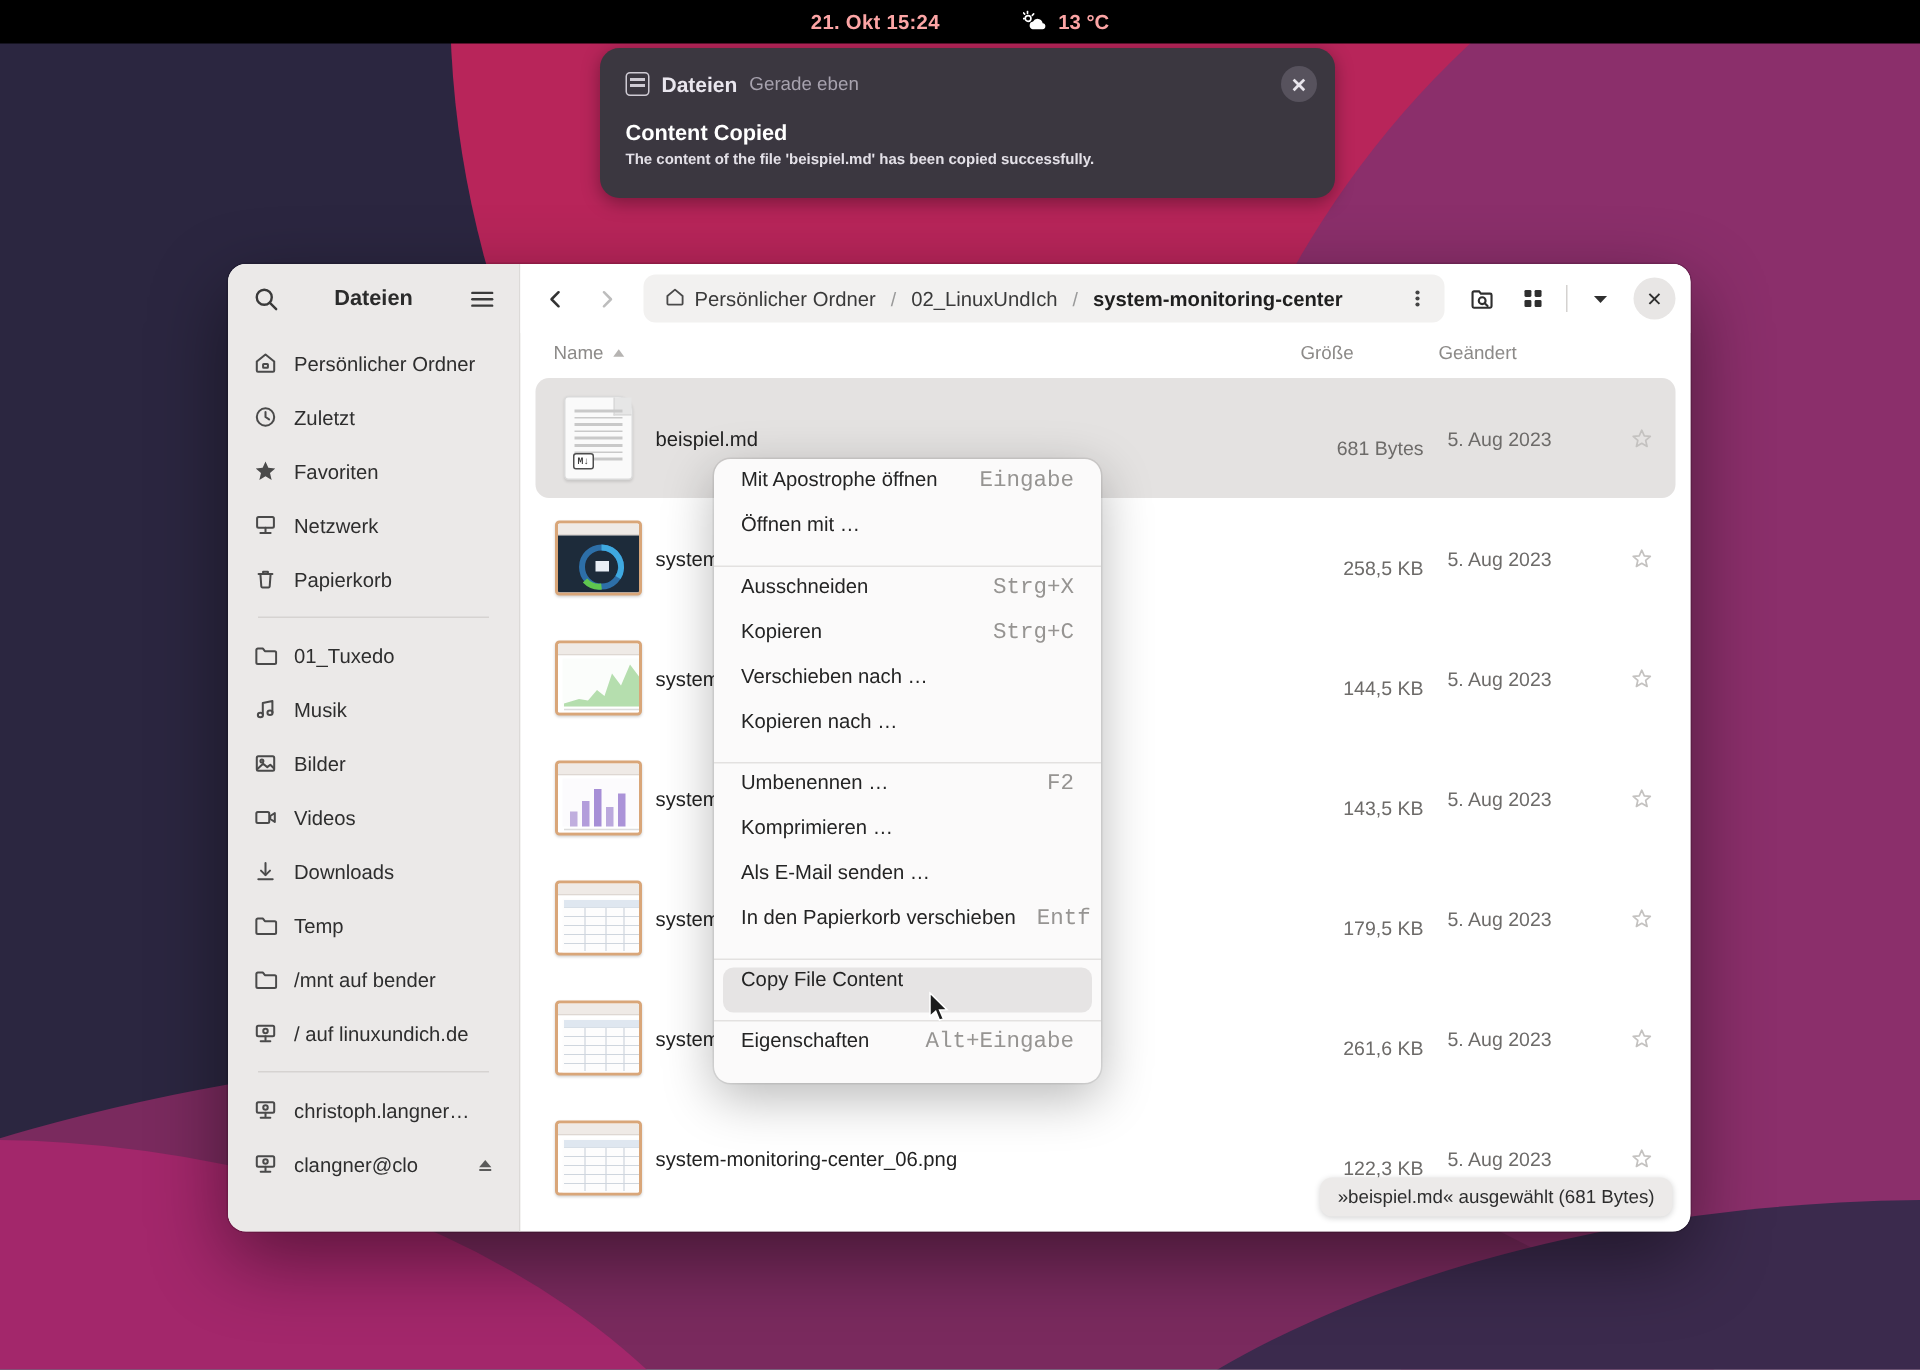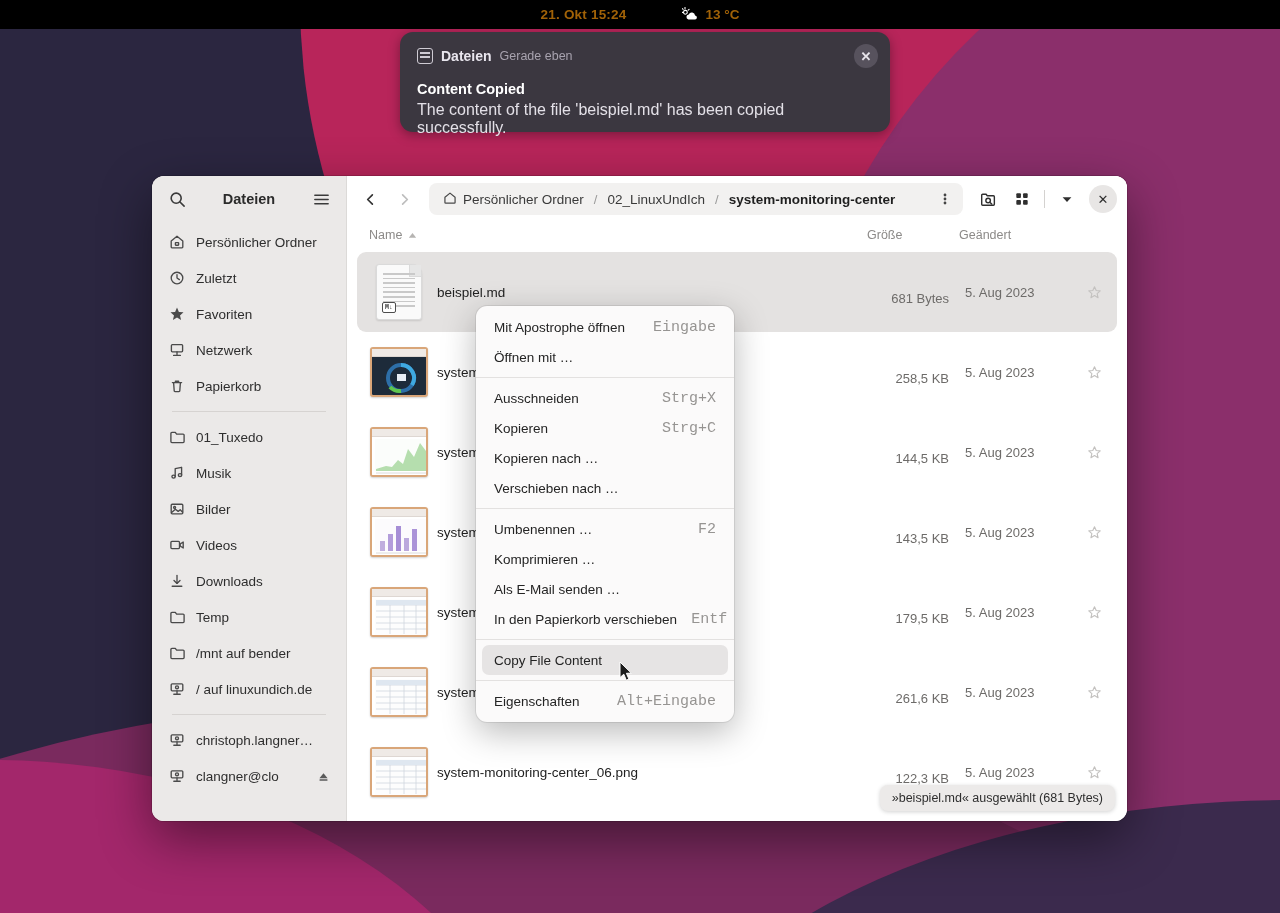--- a/index.html
+++ b/index.html
@@ -42,21 +42,21 @@
     left: 640px; top: 800px;
     background: #3b2a4d;
     border-radius: 50%;
   }
 
   
   #top-panel {
     position: absolute; left: 0; top: 0;
     width: 1280px; height: 29px;
     background: #000;
-    color: #a16207;
+    color: #fca5a5;
     display: flex; align-items: center; justify-content: center;
     gap: 56px;
     font-size: 13.5px; font-weight: bold;
     z-index: 60;
   }
   .panel-clock { display: flex; align-items: center; gap: 9px; letter-spacing: 0.2px; }
   .panel-weather { display: flex; align-items: center; gap: 7px; }
   .weather-glyph { display: inline-block; width: 16px; height: 15px; }
 
   
@@ -84,21 +84,21 @@
   .notif-app { font-size: 14px; font-weight: bold; color: #e9e6ee; }
   .notif-time { font-size: 12.5px; color: #a7a2ae; }
   .notif-close {
     position: absolute; right: 12px; top: 12px;
     width: 24px; height: 24px; border-radius: 50%;
     background: #57525d; color: #e8e5ec;
     display: flex; align-items: center; justify-content: center;
     font-size: 13px; font-weight: bold; cursor: pointer;
   }
   .notif-title { font-size: 14.5px; font-weight: bold; margin-top: 14px; color: #fff; }
-  .notif-body  { font-size: 16px; margin-top: 4px; color: #e3e0e7; }
+  .notif-body  { font-size: 10px; margin-top: 4px; color: #e3e0e7; font-weight: bold; }
 
   
   #window {
     position: absolute; left: 152px; top: 176px;
     width: 975px; height: 645px;
     border-radius: 12px;
     overflow: hidden;
     background: #fff;
     box-shadow: 0 18px 52px rgba(0,0,0,0.45), 0 0 0 1px rgba(0,0,0,0.14);
     display: flex;
@@ -223,21 +223,21 @@
   #ctx-menu {
     position: absolute; left: 476px; top: 306px;
     width: 258px;
     background: #fbfafa;
     border-radius: 11px;
     box-shadow: 0 10px 34px rgba(0,0,0,0.28), 0 0 0 1px rgba(0,0,0,0.08);
     padding: 6px 0;
     z-index: 70;
   }
   .ctx-item {
-    display: flex; align-items: center;
+    display: flex; align-items: flex-start;
     height: 30px; margin: 0 6px; padding: 0 12px;
     border-radius: 7px; font-size: 13.5px; color: #242424;
     cursor: pointer;
   }
   .ctx-item.active { background: #e6e4e4; }
   .ctx-label { flex: 1; white-space: nowrap; }
   .ctx-accel { color: #969492; font-size: 15px; margin-left: 14px; font-family: Liberation Mono, monospace; }
   .ctx-sep { height: 1px; background: #e3e1e0; margin: 5px 0; }
 
   
@@ -729,24 +729,24 @@
     <div class="ctx-sep"></div>
     <div class="ctx-item">
       <span class="ctx-label">Ausschneiden</span>
       <span class="ctx-accel">Strg+X</span>
     </div>
     <div class="ctx-item">
       <span class="ctx-label">Kopieren</span>
       <span class="ctx-accel">Strg+C</span>
     </div>
     <div class="ctx-item">
+      <span class="ctx-label">Verschieben nach …</span>
+    </div>
+    <div class="ctx-item">
       <span class="ctx-label">Kopieren nach …</span>
-    </div>
-    <div class="ctx-item">
-      <span class="ctx-label">Verschieben nach …</span>
     </div>
     <div class="ctx-sep"></div>
     <div class="ctx-item">
       <span class="ctx-label">Umbenennen …</span>
       <span class="ctx-accel">F2</span>
     </div>
     <div class="ctx-item">
       <span class="ctx-label">Komprimieren …</span>
     </div>
     <div class="ctx-item">

